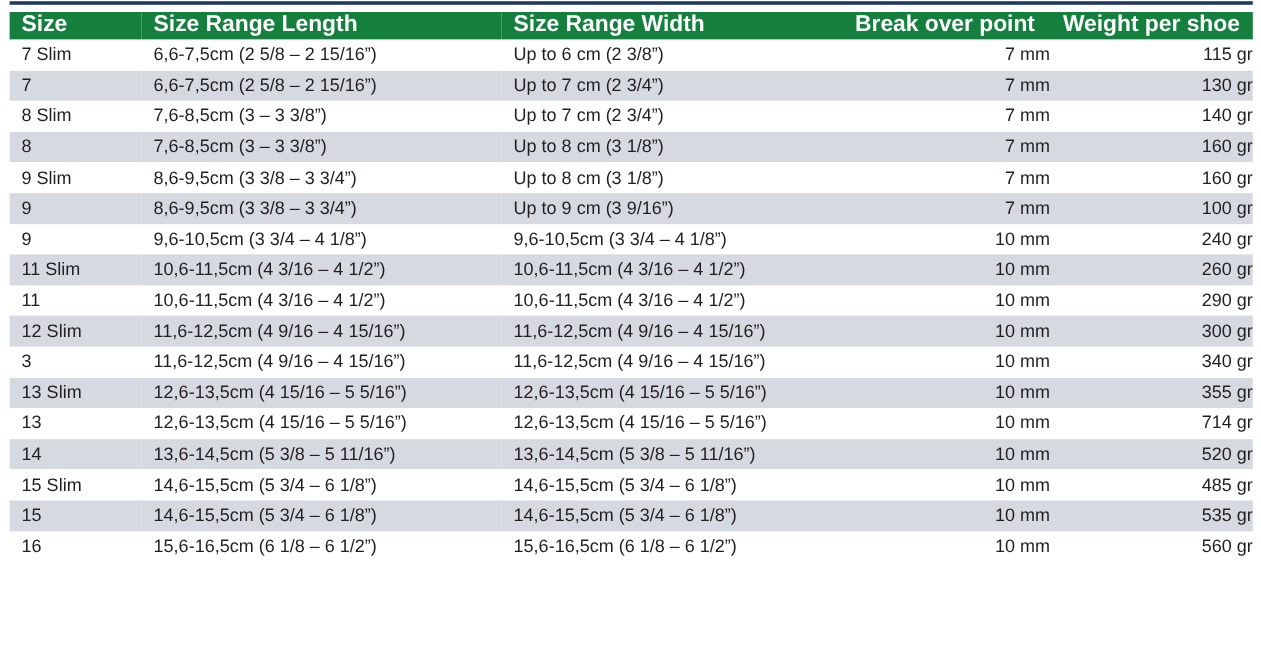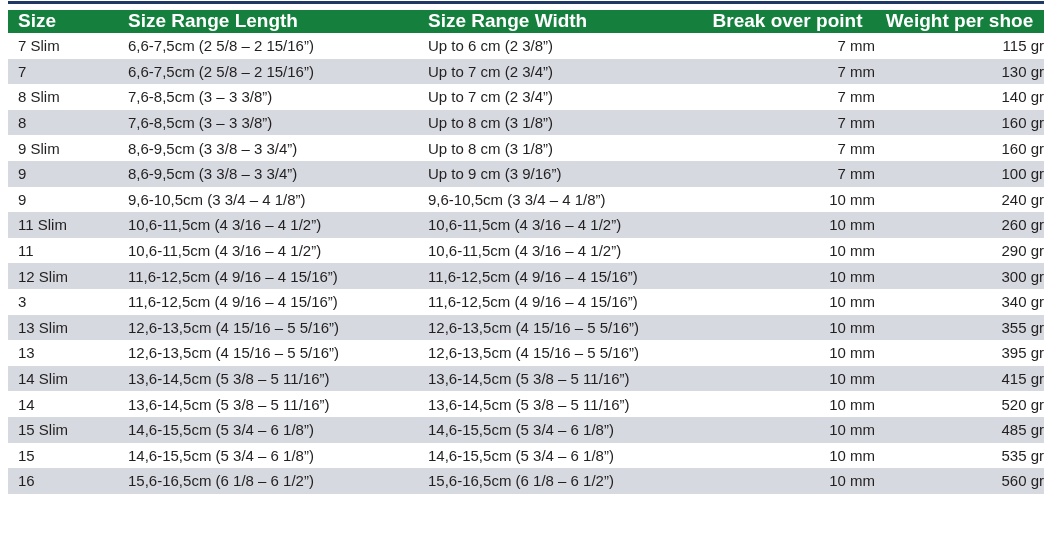--- a/index.html
+++ b/index.html
@@ -165,28 +165,21 @@
           <td>12,6-13,5cm (4 15/16 – 5 5/16”)</td>
           <td>12,6-13,5cm (4 15/16 – 5 5/16”)</td>
           <td class="align-center">10 mm</td>
           <td class="align-center">355 gr</td>
         </tr>
         <tr>
           <td>13</td>
           <td>12,6-13,5cm (4 15/16 – 5 5/16”)</td>
           <td>12,6-13,5cm (4 15/16 – 5 5/16”)</td>
           <td class="align-center">10 mm</td>
-          <td class="align-center">395 gr</td>
-        </tr>
-        <tr>
-          <td>14 Slim</td>
-          <td>13,6-14,5cm (5 3/8 – 5 11/16”)</td>
-          <td>13,6-14,5cm (5 3/8 – 5 11/16”)</td>
-          <td class="align-center">10 mm</td>
-          <td class="align-center">415 gr</td>
+          <td class="align-center">714 gr</td>
         </tr>
         <tr>
           <td>14</td>
           <td>13,6-14,5cm (5 3/8 – 5 11/16”)</td>
           <td>13,6-14,5cm (5 3/8 – 5 11/16”)</td>
           <td class="align-center">10 mm</td>
           <td class="align-center">520 gr</td>
         </tr>
         <tr>
           <td>15 Slim</td>

